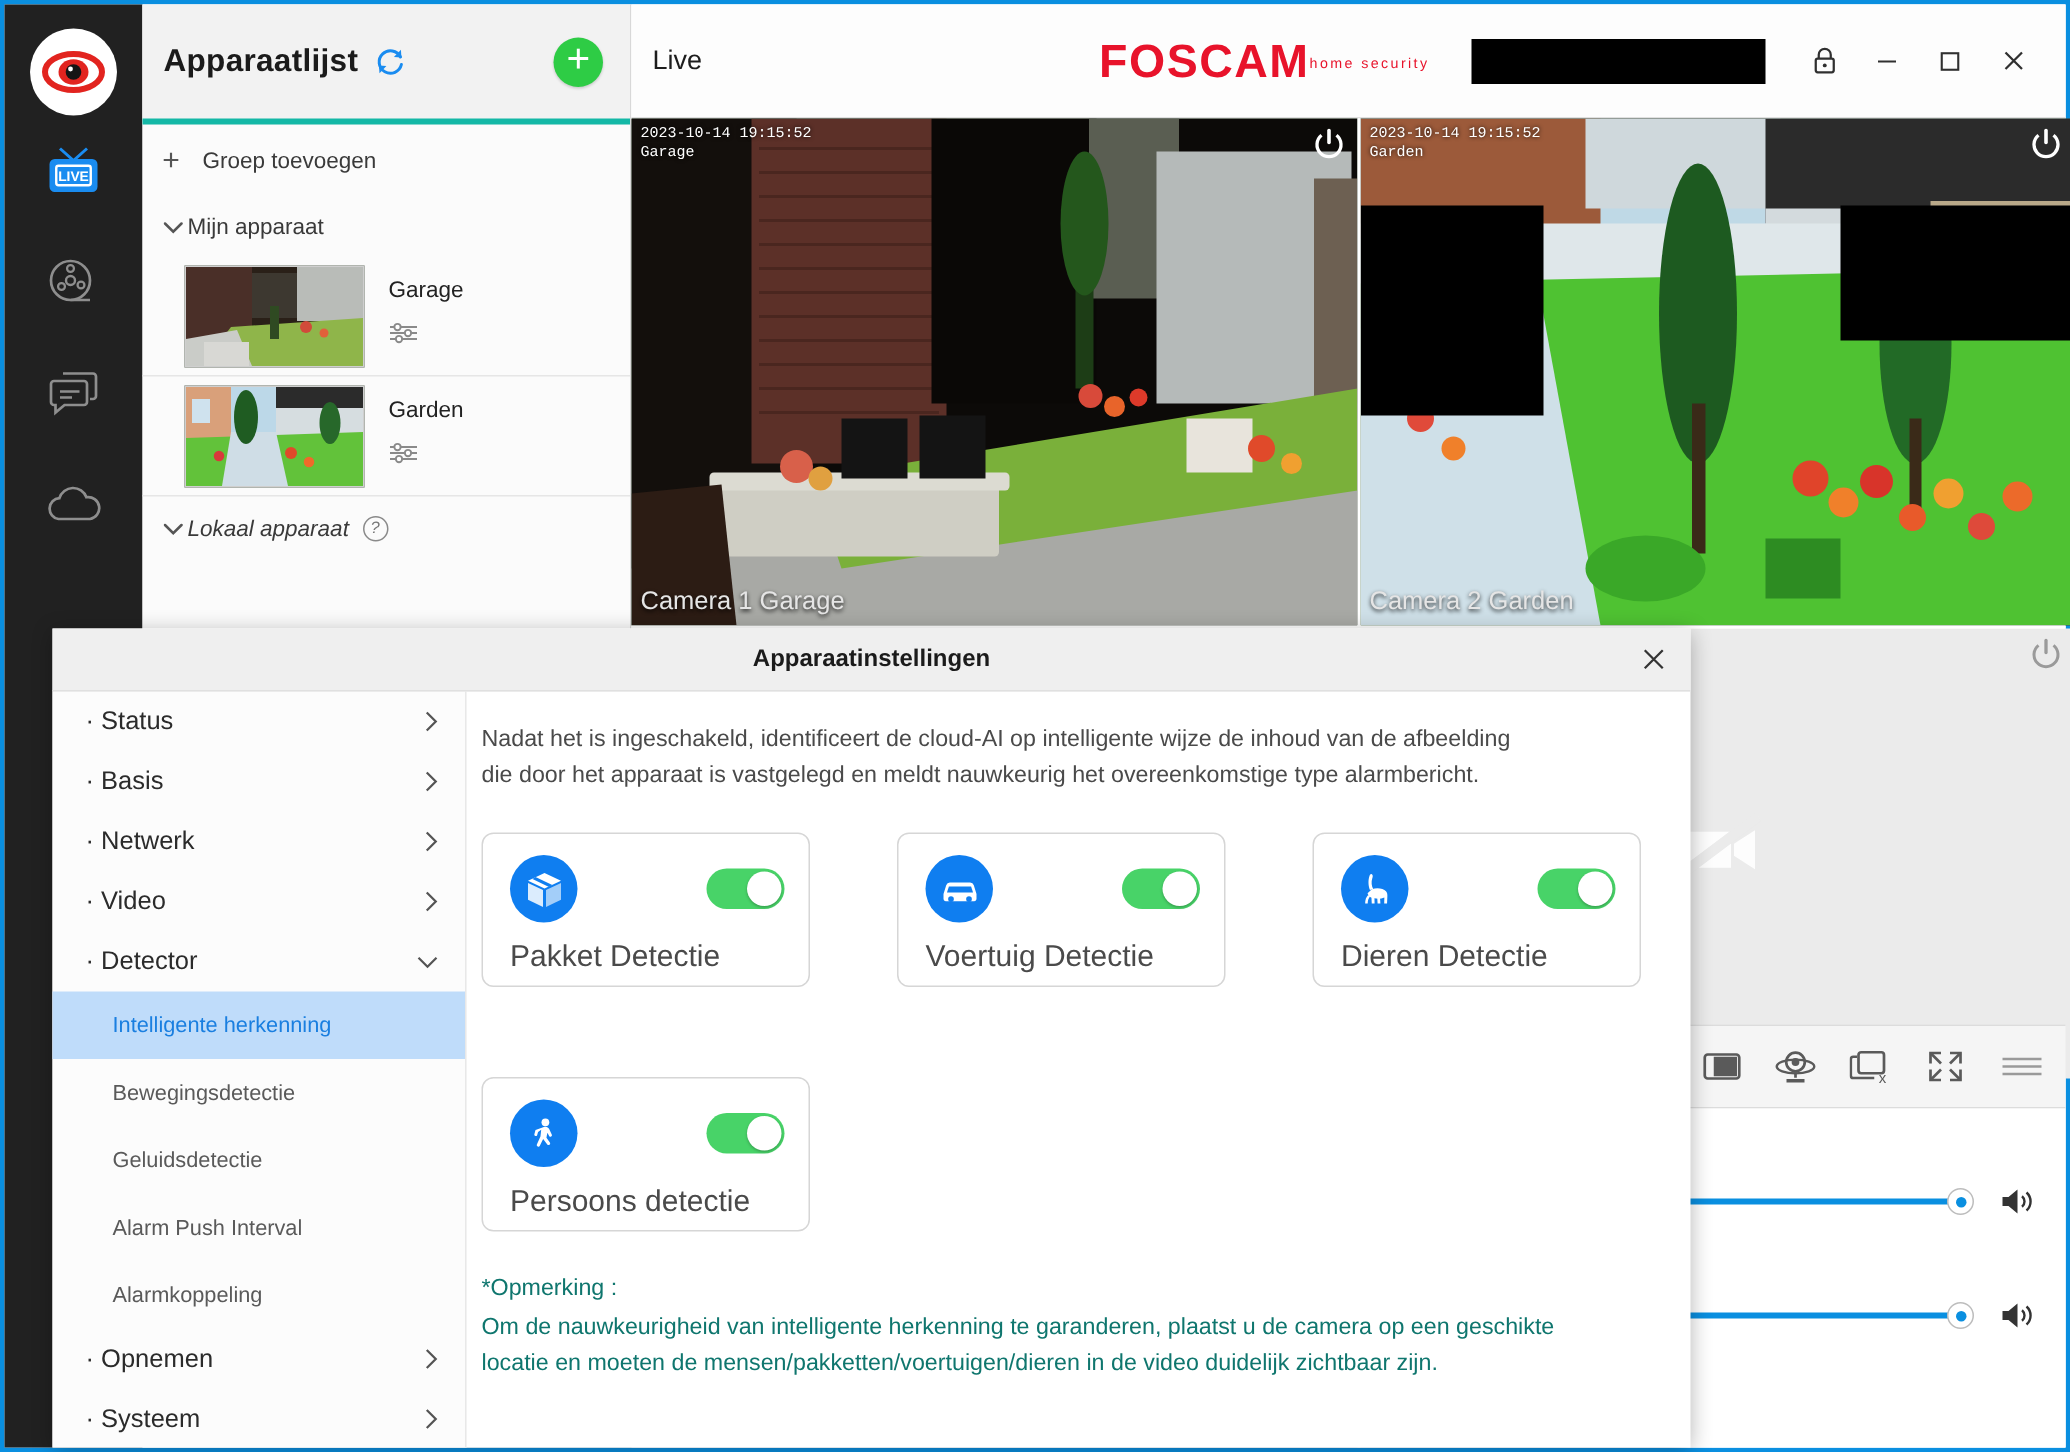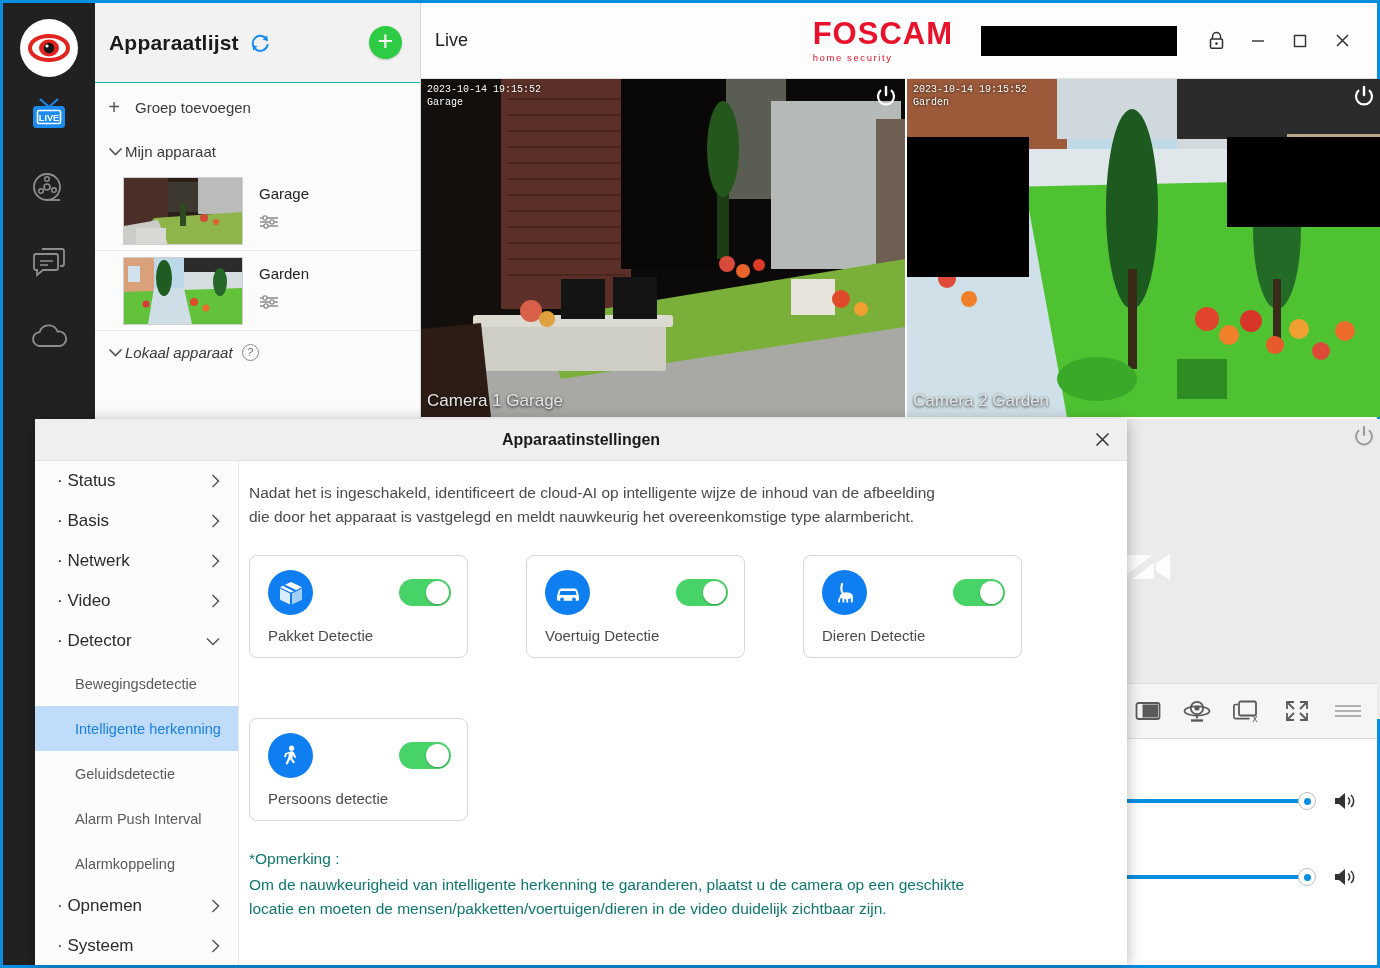--- a/index.html
+++ b/index.html
@@ -27,21 +27,21 @@
     cursor: pointer;
   }
   .rail-icon:nth-of-type(1) { margin-top: 38px; }
 
   
   .devpanel {
     position: absolute; left: 92px; top: 0; width: 326px; height: 962px;
     background: #fbfbfb; border-right: 1px solid #d8d8d8;
   }
   .devpanel-head {
-    height: 80px; background: #f2f2f2; border-bottom: 1px solid #14b8a6;
+    height: 80px; background: #f2f2f2; border-bottom: 4px solid #14b8a6;
     display: flex; align-items: center; padding: 0 18px 0 14px;
   }
   .devpanel-title { font-size: 21px; font-weight: bold; color: #1b1b1b; letter-spacing: .2px; }
   .refresh-ico { margin-left: 10px; display: flex; cursor: pointer; }
   .add-btn {
     margin-left: auto; width: 33px; height: 33px; border-radius: 50%;
     background: #2ecc45; display: flex; align-items: center; justify-content: center;
     color: #fff; font-size: 27px; line-height: 1; font-weight: 300; cursor: pointer;
     box-shadow: 0 1px 2px rgba(0,0,0,.18); padding-bottom: 3px;
   }
@@ -79,21 +79,21 @@
 
   
   .main {
     position: absolute; left: 418px; top: 0; right: 0; bottom: 0; background: #ffffff;
   }
   .topbar {
     height: 76px; background: #fdfdfd; display: flex; align-items: center;
     padding: 0 14px 0 12px; border-bottom: 1px solid #e0e0e0;
   }
   .live-tab { font-size: 18px; color: #1d1d1d; padding-left: 2px; }
-  .brand { margin-left: auto; display: flex; flex-direction: column; align-items: flex-start; }
+  .brand { margin-left: auto; display: flex; flex-direction: row; align-items: center; }
   .brand-word { font-size: 31px; font-weight: bold; color: #e8132b; letter-spacing: 1px; line-height: 1; }
   .brand-sub { font-size: 9.5px; color: #e8132b; letter-spacing: 1.6px; margin-top: 3px; }
   .redact { width: 196px; height: 30px; background: #000; margin-left: 28px; }
   .wbtn {
     width: 42px; height: 40px; display: flex; align-items: center; justify-content: center;
     cursor: pointer; color: #303030;
   }
 
   
   .vgrid { position: absolute; left: 0; top: 76px; right: 0; bottom: 0; }
@@ -147,21 +147,21 @@
     height: 42px; background: #efefef; display: flex; align-items: center; justify-content: center;
     position: relative; border-bottom: 1px solid #e0e0e0;
   }
   .modal-title { font-size: 16px; font-weight: bold; color: #1b1b1b; }
   .modal-close {
     position: absolute; right: 12px; top: 50%; transform: translateY(-50%);
     font-size: 19px; color: #333; cursor: pointer; width: 26px; height: 26px;
     display: flex; align-items: center; justify-content: center;
   }
   .modal-body { flex: 1; display: flex; min-height: 0; }
-  .modal-nav { width: 204px; background: #fcfcfc; border-right: 1px solid #e8e8e8; }
+  .modal-nav { width: 276px; background: #fcfcfc; border-right: 1px solid #e8e8e8; }
   .nav-item {
     height: 40px; display: flex; align-items: center; padding: 0 18px 0 22px;
     font-size: 17px; color: #2b2b2b; cursor: pointer;
   }
   .nav-item .arrow { margin-left: auto; color: #555; font-size: 15px; display: flex; }
   .nav-sub {
     height: 45px; display: flex; align-items: center; padding-left: 40px;
     font-size: 14.5px; color: #5a5a5a; cursor: pointer;
   }
   .nav-sub.active { background: #bfdcfa; color: #1a7fe0; }
@@ -179,21 +179,21 @@
     display: flex; align-items: center; justify-content: center;
   }
   .toggle {
     width: 52px; height: 27px; border-radius: 14px; background: #48d368;
     position: relative; cursor: pointer; flex: 0 0 52px;
   }
   .toggle .knob {
     position: absolute; right: 2px; top: 2px; width: 23px; height: 23px;
     border-radius: 50%; background: #fff; box-shadow: 0 1px 2px rgba(0,0,0,.25);
   }
-  .card-label { margin-top: 12px; font-size: 15px; color: #4a4a4a; }
+  .card-label { margin-top: 12px; font-size: 20px; color: #4a4a4a; }
   .note { margin-top: 26px; color: #0f766e; font-size: 15.5px; line-height: 24px; max-width: 720px; }
   .note .hdr { display: block; margin-bottom: 2px; }
 </style>
 </head>
 <body>
 
 <div id="app">
 
   <div class="rail">
     <div class="logo-badge">
@@ -609,25 +609,25 @@
         </div>
         <div class="nav-item">
           <span>· Detector</span>
           <span class="arrow">
             <svg width="14" height="9" viewBox="0 0 14 9">
                 <path d="M1 1.5 L7 7.5 L13 1.5" fill="none" stroke="#555" stroke-width="1.5"></path>
               </svg>
           </span>
         </div>
 
+        <div class="nav-sub active">
+          <span>Intelligente herkenning</span>
+        </div>
         <div class="nav-sub">
           <span>Bewegingsdetectie</span>
-        </div>
-        <div class="nav-sub active">
-          <span>Intelligente herkenning</span>
         </div>
         <div class="nav-sub">
           <span>Geluidsdetectie</span>
         </div>
         <div class="nav-sub">
           <span>Alarm Push Interval</span>
         </div>
         <div class="nav-sub">
           <span>Alarmkoppeling</span>
         </div>

